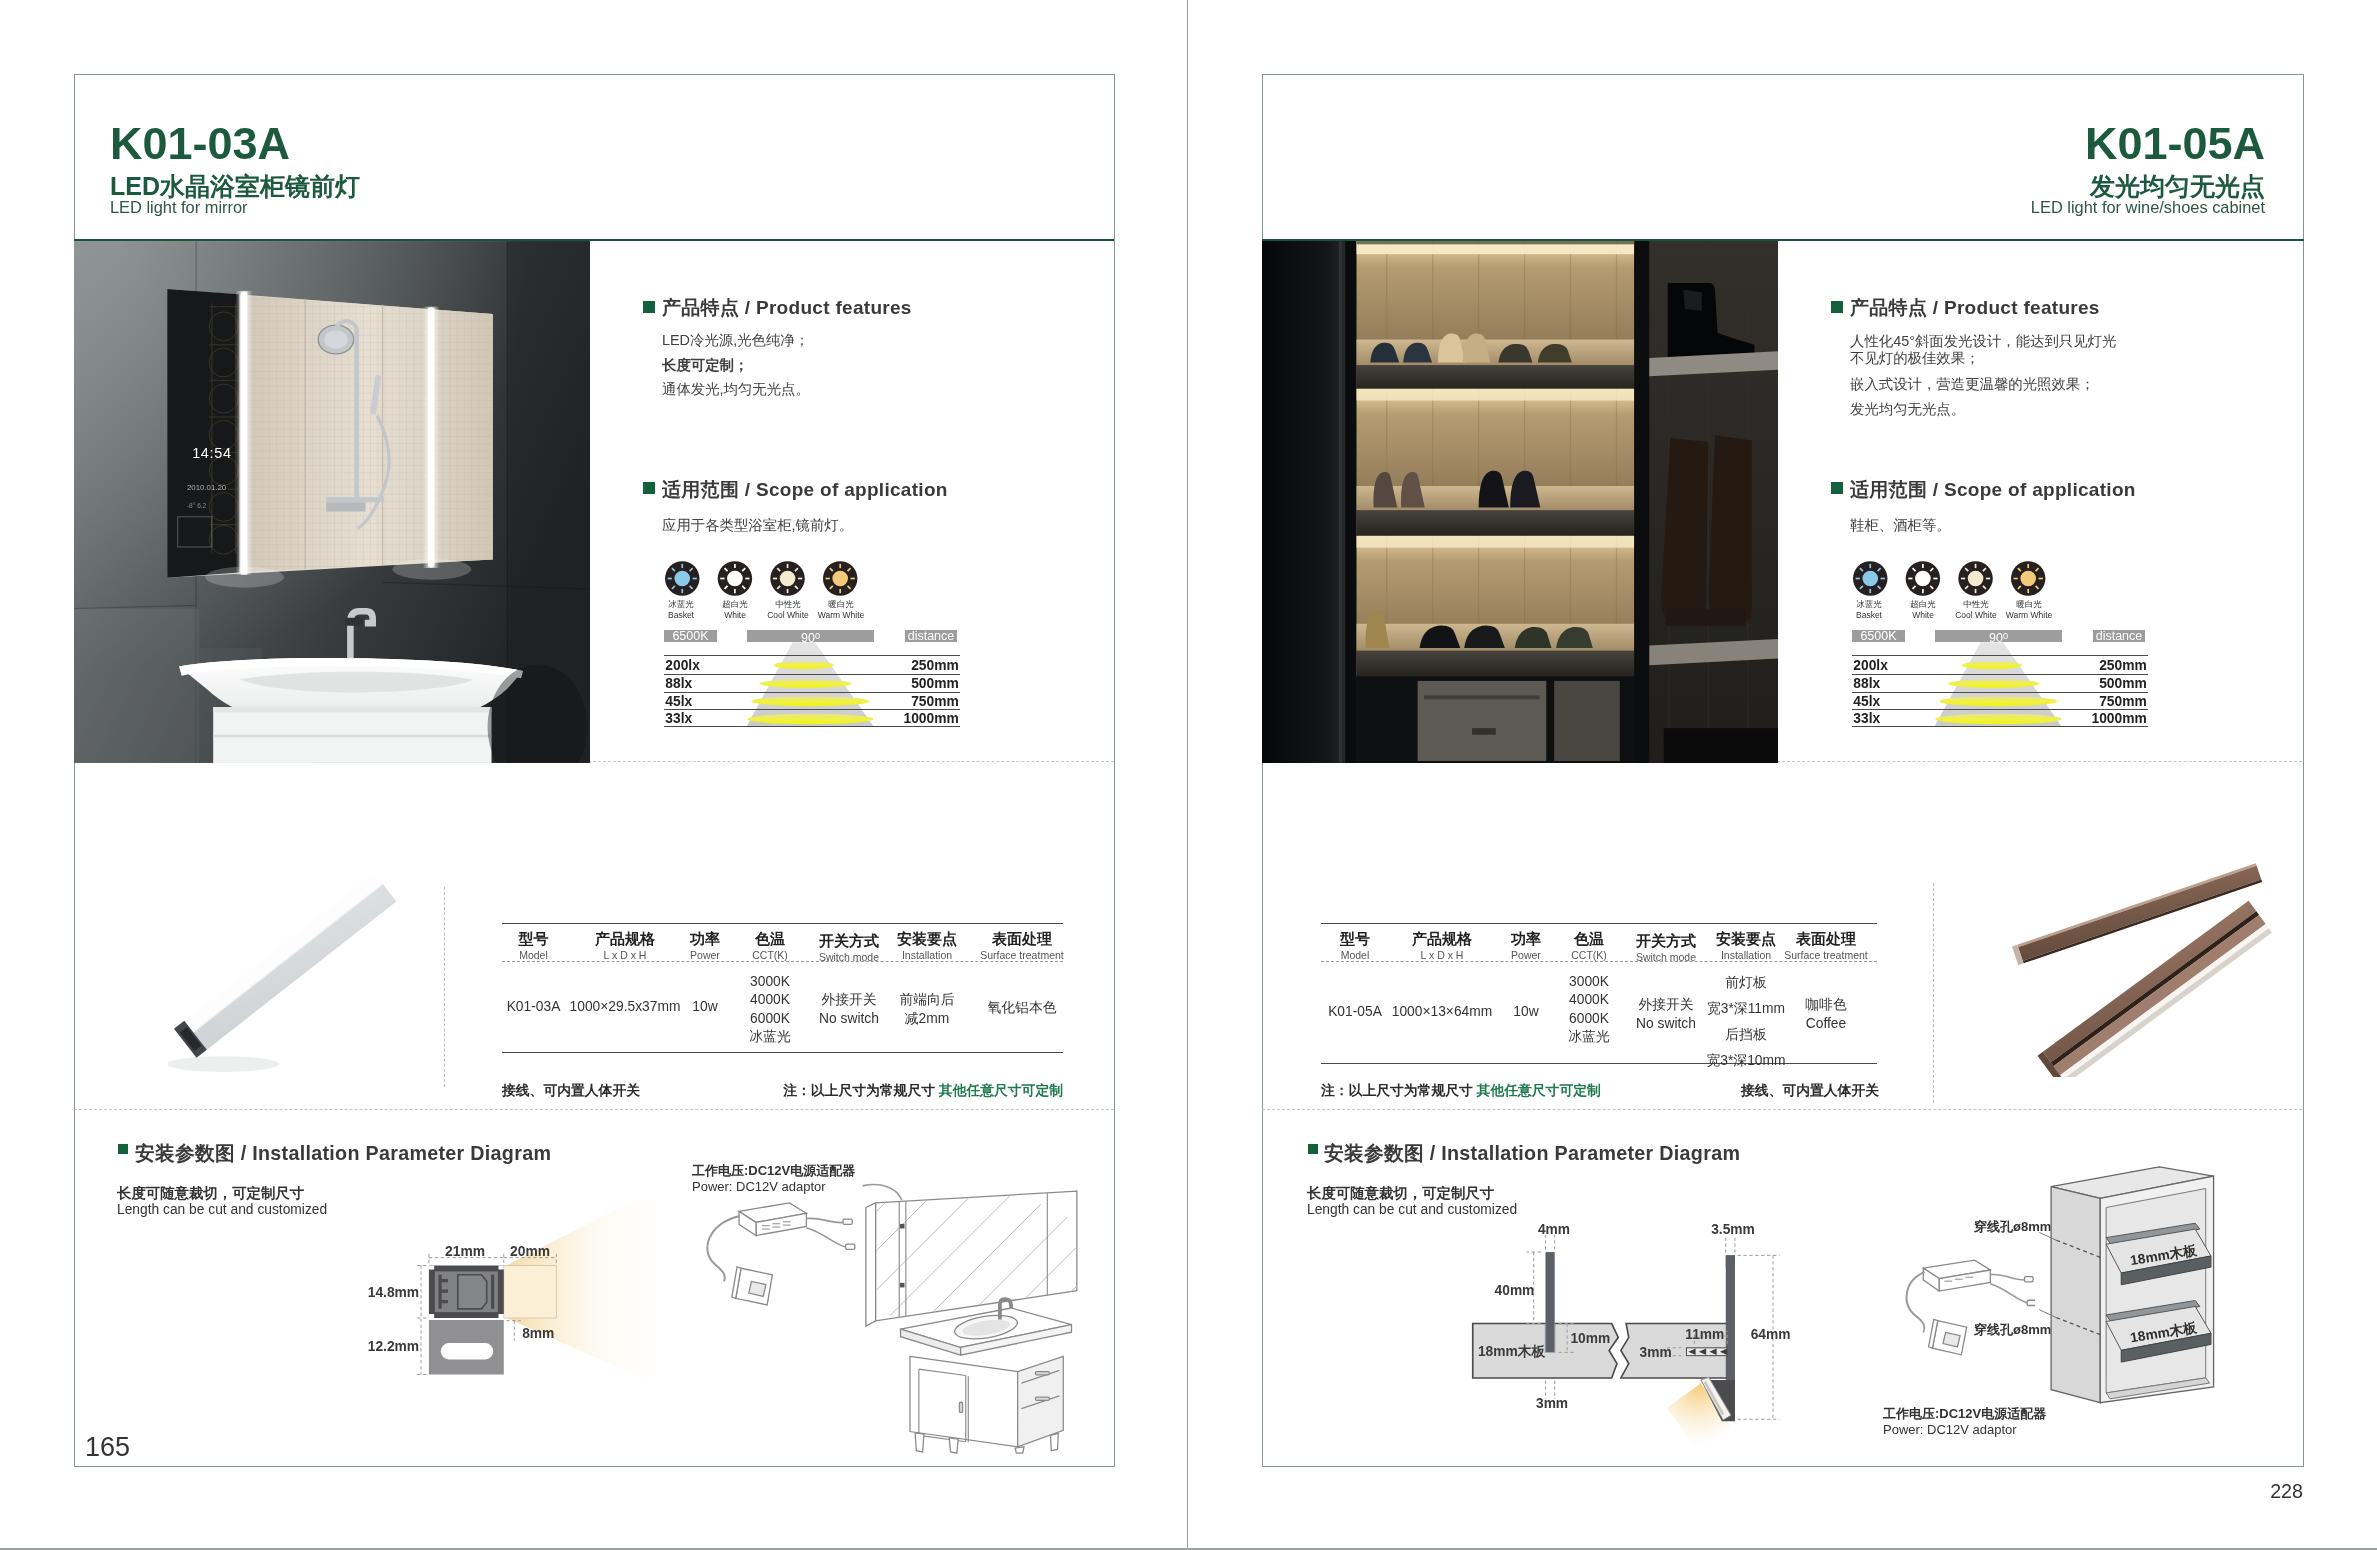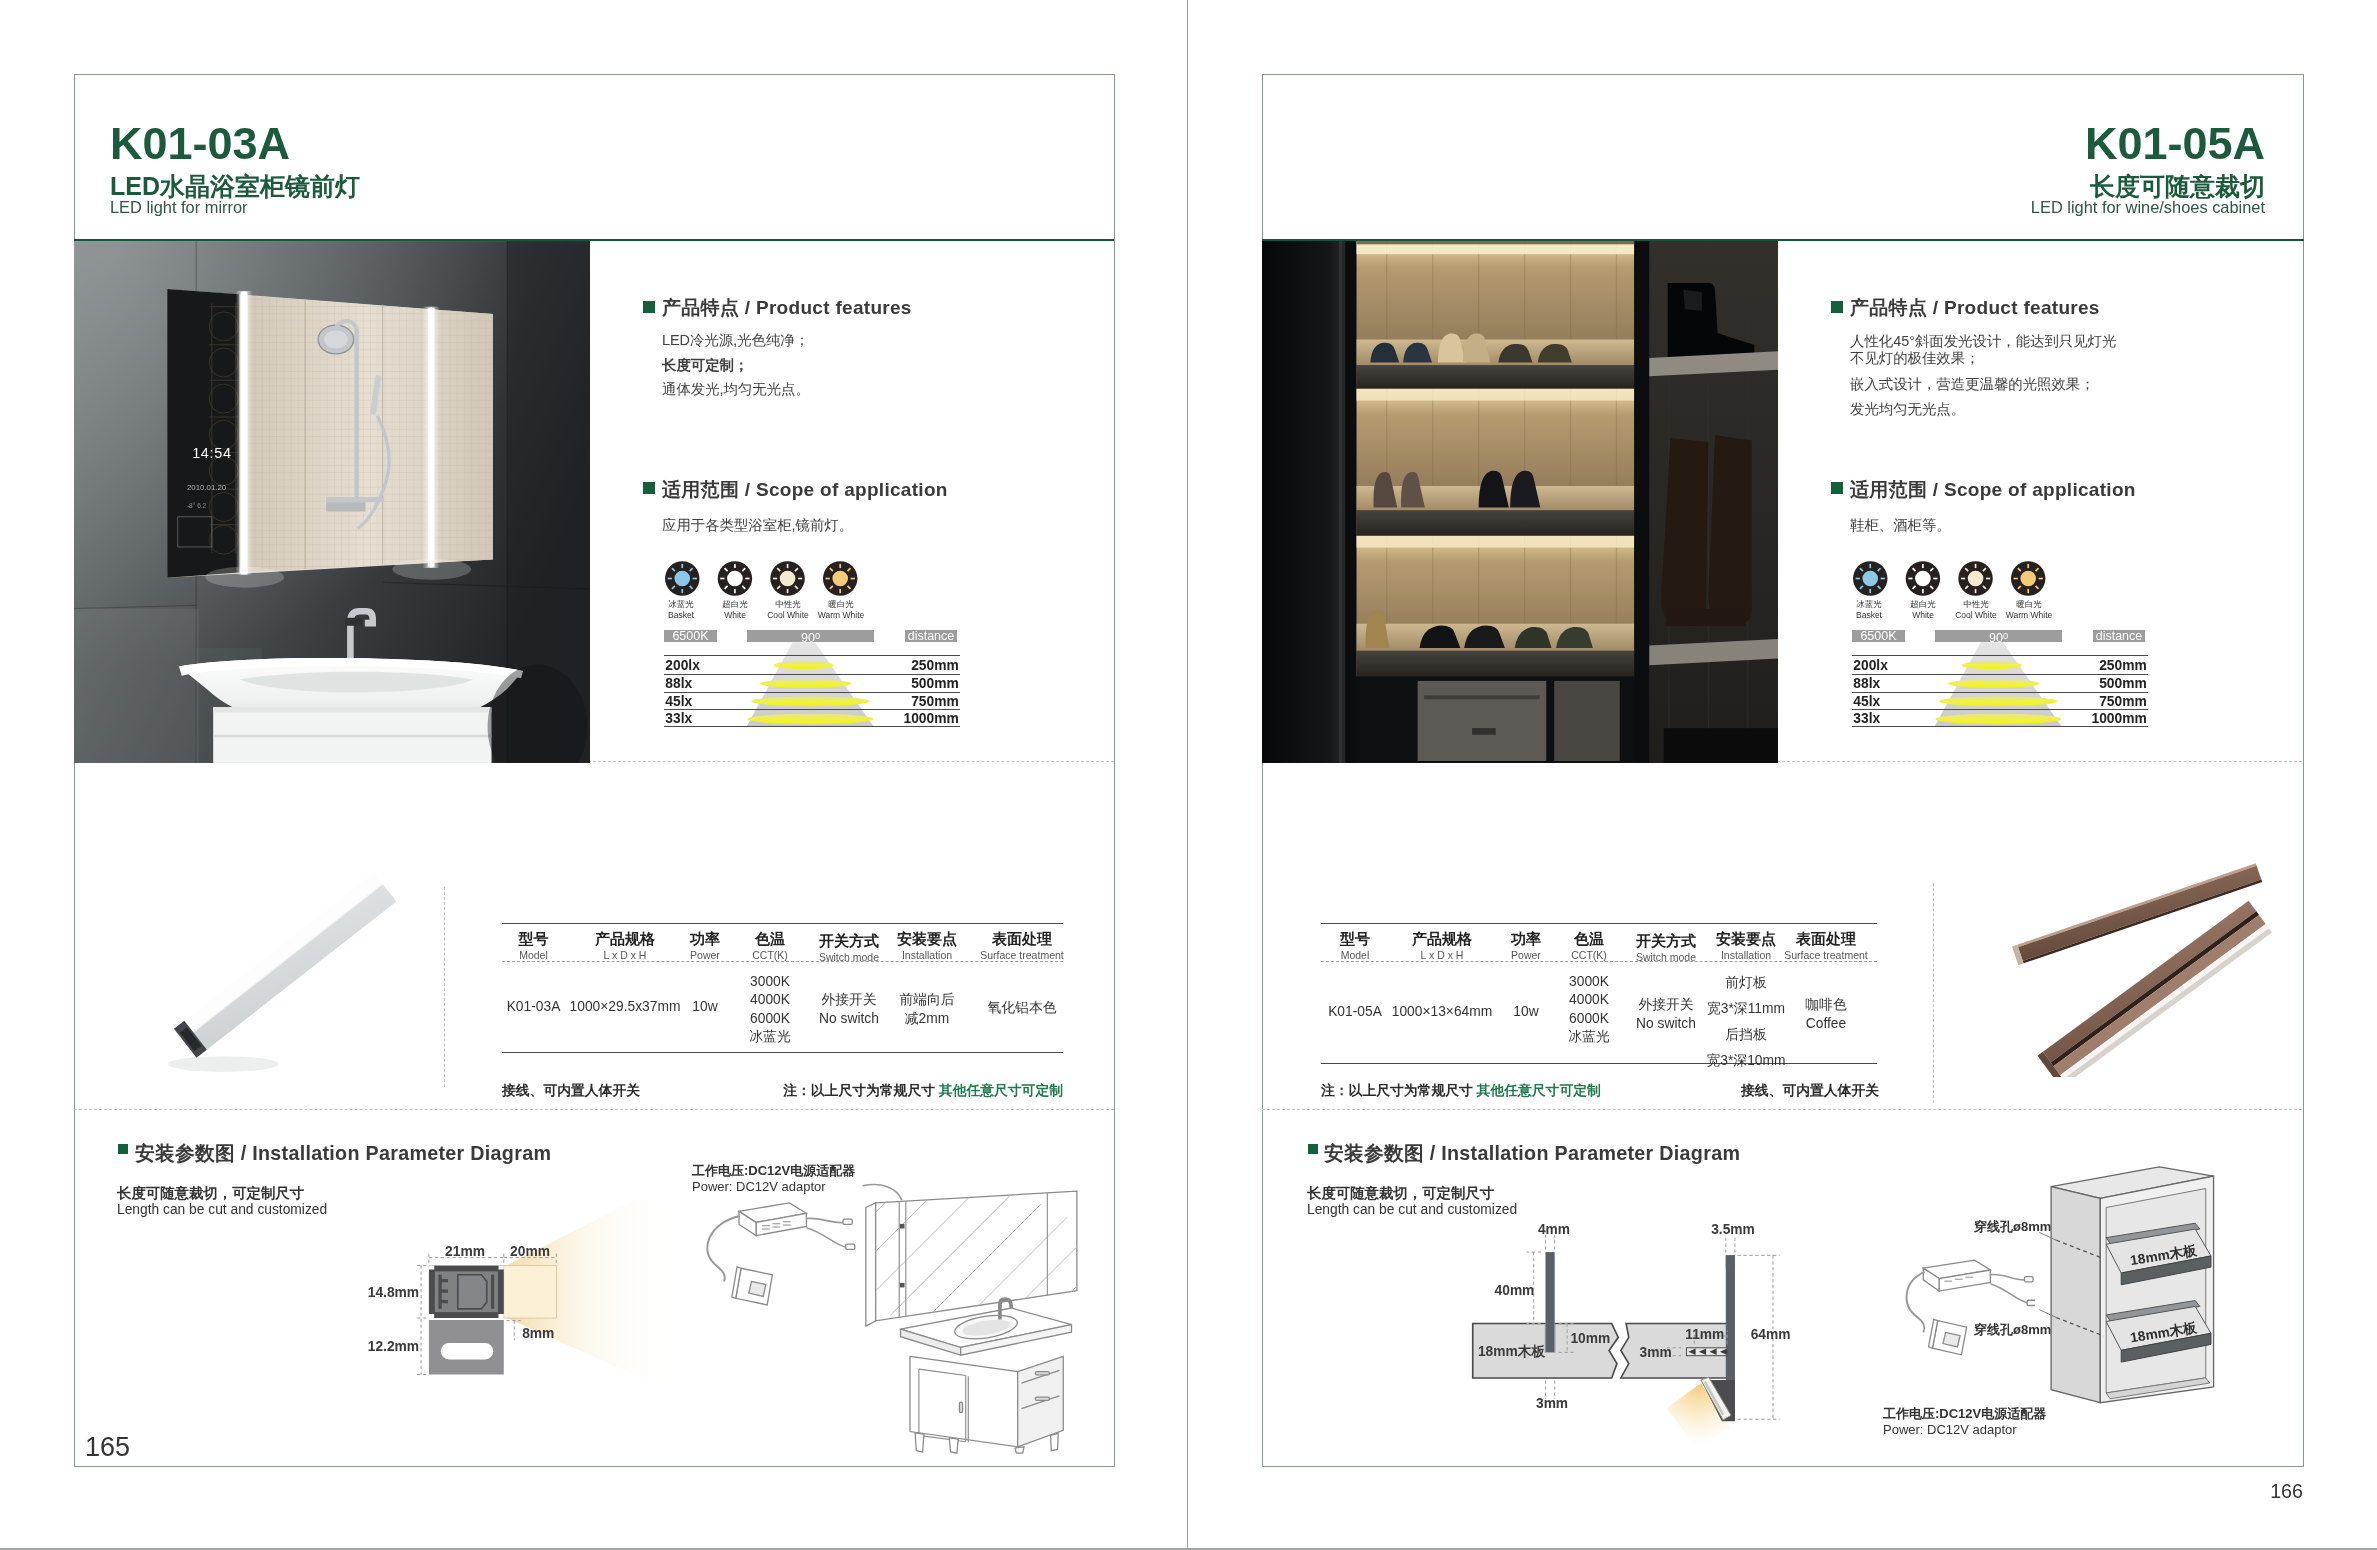--- a/index.html
+++ b/index.html
@@ -503,21 +503,21 @@
 
 <path d="M172,40 v-24 q0,-8 8,-8 q8,0 9,7 l1,7" fill="none" stroke="#8a8a8a" stroke-width="6"></path>
 </svg>
 
 <div class="abs" style="left:73px;top:1432px;font-size:27px;color:#333;margin-left:12px;">165</div>
 
 <div class="abs" style="left:1262px;top:74px;width:1040px;height:1391px;border:1.3px solid #87998d;"></div>
 
 <div class="abs green" style="right:112px;top:118px;font-size:45px;font-weight:800;letter-spacing:0px;">K01-05A</div>
 
-<div class="abs green" style="right:112px;top:170px;font-size:25px;font-weight:700;letter-spacing:0px;">长度可随意裁切</div>
+<div class="abs green" style="right:112px;top:170px;font-size:25px;font-weight:700;letter-spacing:0px;">发光均匀无光点</div>
 
 <div class="abs" style="right:112px;top:198px;font-size:16.4px;color:#2f5644;">LED light for wine/shoes cabinet</div>
 
 <div class="abs" style="left:1262px;top:239px;width:1042px;height:2px;background:#14563a;"></div>
 
 <div class="abs" style="left:1772px;top:761px;width:530px;height:0;border-top:1.3px dashed #c4c4c4;"></div>
 
 <svg class="abs" style="left:1262px;top:241px;" width="516" height="522" viewBox="0 0 786 795">
 <defs>
 <linearGradient id="woodg" x1="0" y1="0" x2="0" y2="1">
@@ -910,14 +910,14 @@
  <line x1="28" y1="124" x2="100" y2="152"></line>
  <line x1="28" y1="242" x2="100" y2="270"></line>
 </g>
 
 <g stroke="#777" stroke-width="1.5" fill="none">
  <path d="M2,112 L28,124"></path>
  <path d="M2,230 L28,242"></path>
 </g>
 </svg>
 
-<div class="abs" style="left:2303px;top:1480px;font-size:19.7px;color:#333;transform:translateX(-100%);">166</div>
+<div class="abs" style="left:2303px;top:1480px;font-size:19.7px;color:#333;transform:translateX(-100%);">228</div>
 
 
 </body></html>

